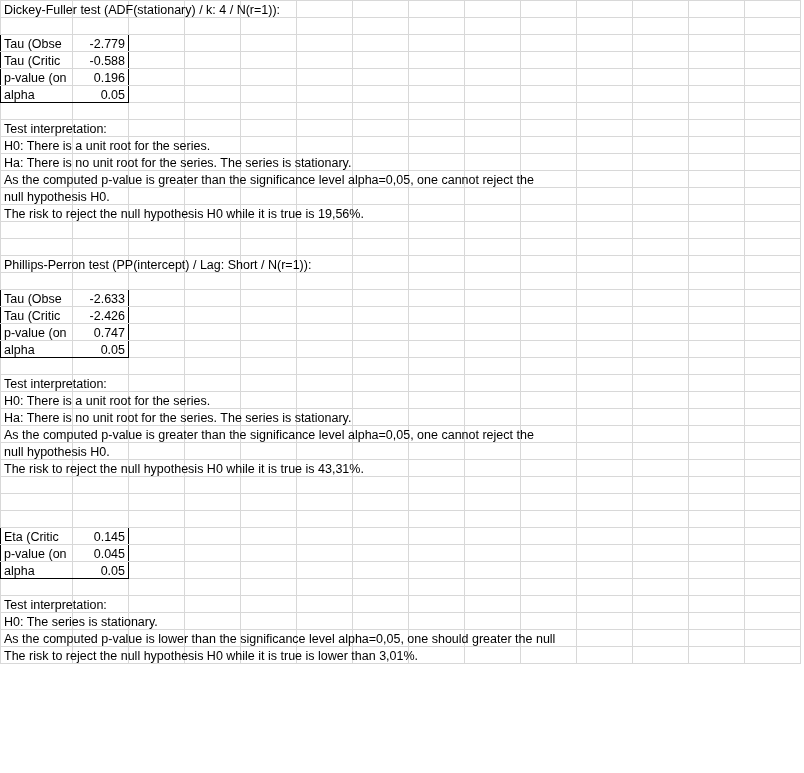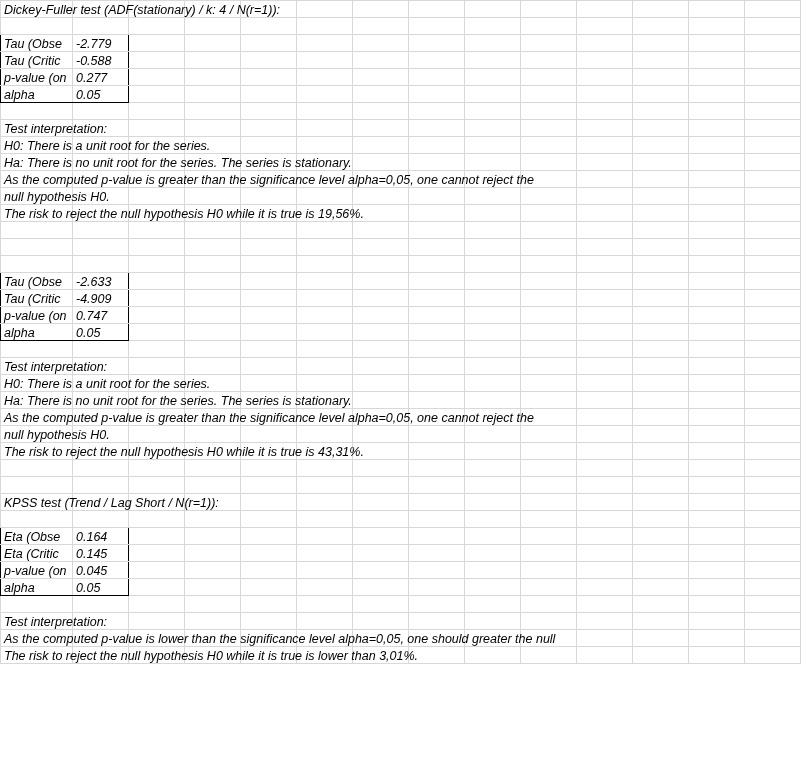--- a/index.html
+++ b/index.html
@@ -7,36 +7,35 @@
     padding: 0;
     background: #ffffff;
     font-family: Arial, Helvetica, sans-serif;
     font-size: 12.5px;
     color: #000;
   }
   .sheet {
     border-collapse: collapse;
     table-layout: fixed;
     width: 728px;
-    font-style: italic;
   }
   .sheet td {
     border: 1px solid #d8d8d8;
     height: 17px;
     padding: 1px 3px 0 3px;
     vertical-align: middle;
     white-space: nowrap;
     overflow: visible;
     box-sizing: border-box;
   }
   
   .cA { width: 72px; }
   .cB { width: 56px; }
   .cRest { width: 56px; }
-  .num { }
+  .num { text-align: right; }
   
   .bt { border-top: 1.5px solid #000 !important; }
   .bb { border-bottom: 1.5px solid #000 !important; }
   .bl { border-left: 1.5px solid #000 !important; }
   .br { border-right: 1.5px solid #000 !important; }
 </style>
 </head>
 <body>
 
 <table class="sheet" id="sheet">
@@ -116,21 +115,21 @@
         <td></td>
         <td></td>
         <td></td>
         <td></td>
         <td></td>
         <td></td>
         <td></td>
       </tr>
       <tr>
         <td class="bl">p-value (on</td>
-        <td class="num br">0.277</td>
+        <td class="num br">0.196</td>
         <td></td>
         <td></td>
         <td></td>
         <td></td>
         <td></td>
         <td></td>
         <td></td>
         <td></td>
         <td></td>
         <td></td>
@@ -291,20 +290,36 @@
         <td></td>
         <td></td>
         <td></td>
         <td></td>
         <td></td>
         <td></td>
         <td></td>
         <td></td>
       </tr>
       <tr>
+        <td>Phillips-Perron test (PP(intercept) / Lag: Short / N(r=1)):</td>
+        <td></td>
+        <td></td>
+        <td></td>
+        <td></td>
+        <td></td>
+        <td></td>
+        <td></td>
+        <td></td>
+        <td></td>
+        <td></td>
+        <td></td>
+        <td></td>
+        <td></td>
+      </tr>
+      <tr>
         <td></td>
         <td></td>
         <td></td>
         <td></td>
         <td></td>
         <td></td>
         <td></td>
         <td></td>
         <td></td>
         <td></td>
@@ -324,21 +339,21 @@
         <td></td>
         <td></td>
         <td></td>
         <td></td>
         <td></td>
         <td></td>
         <td></td>
       </tr>
       <tr>
         <td class="bl">Tau (Critic</td>
-        <td class="num br">-4.909</td>
+        <td class="num br">-2.426</td>
         <td></td>
         <td></td>
         <td></td>
         <td></td>
         <td></td>
         <td></td>
         <td></td>
         <td></td>
         <td></td>
         <td></td>
@@ -515,54 +530,22 @@
         <td></td>
         <td></td>
         <td></td>
         <td></td>
         <td></td>
         <td></td>
         <td></td>
         <td></td>
       </tr>
       <tr>
-        <td>KPSS test (Trend / Lag Short / N(r=1)):</td>
-        <td></td>
-        <td></td>
-        <td></td>
-        <td></td>
-        <td></td>
-        <td></td>
-        <td></td>
-        <td></td>
-        <td></td>
-        <td></td>
-        <td></td>
-        <td></td>
-        <td></td>
-      </tr>
-      <tr>
-        <td></td>
-        <td></td>
-        <td></td>
-        <td></td>
-        <td></td>
-        <td></td>
-        <td></td>
-        <td></td>
-        <td></td>
-        <td></td>
-        <td></td>
-        <td></td>
-        <td></td>
-        <td></td>
-      </tr>
-      <tr>
-        <td class="bl bt">Eta (Obse</td>
-        <td class="num br bt">0.164</td>
+        <td></td>
+        <td></td>
         <td></td>
         <td></td>
         <td></td>
         <td></td>
         <td></td>
         <td></td>
         <td></td>
         <td></td>
         <td></td>
         <td></td>
@@ -628,20 +611,36 @@
         <td></td>
         <td></td>
         <td></td>
         <td></td>
         <td></td>
         <td></td>
         <td></td>
       </tr>
       <tr>
         <td>Test interpretation:</td>
+        <td></td>
+        <td></td>
+        <td></td>
+        <td></td>
+        <td></td>
+        <td></td>
+        <td></td>
+        <td></td>
+        <td></td>
+        <td></td>
+        <td></td>
+        <td></td>
+        <td></td>
+      </tr>
+      <tr>
+        <td>H0: The series is stationary.</td>
         <td></td>
         <td></td>
         <td></td>
         <td></td>
         <td></td>
         <td></td>
         <td></td>
         <td></td>
         <td></td>
         <td></td>

